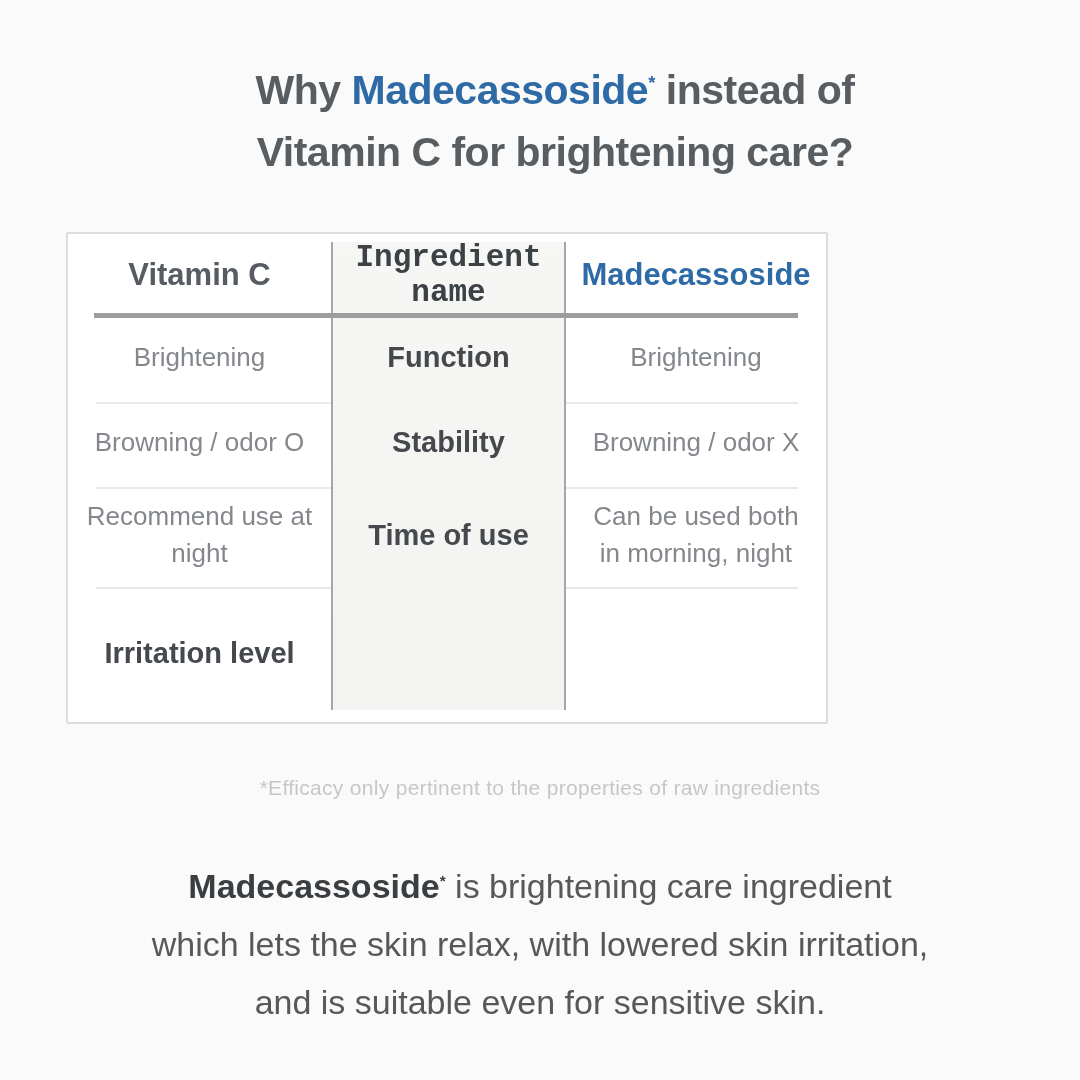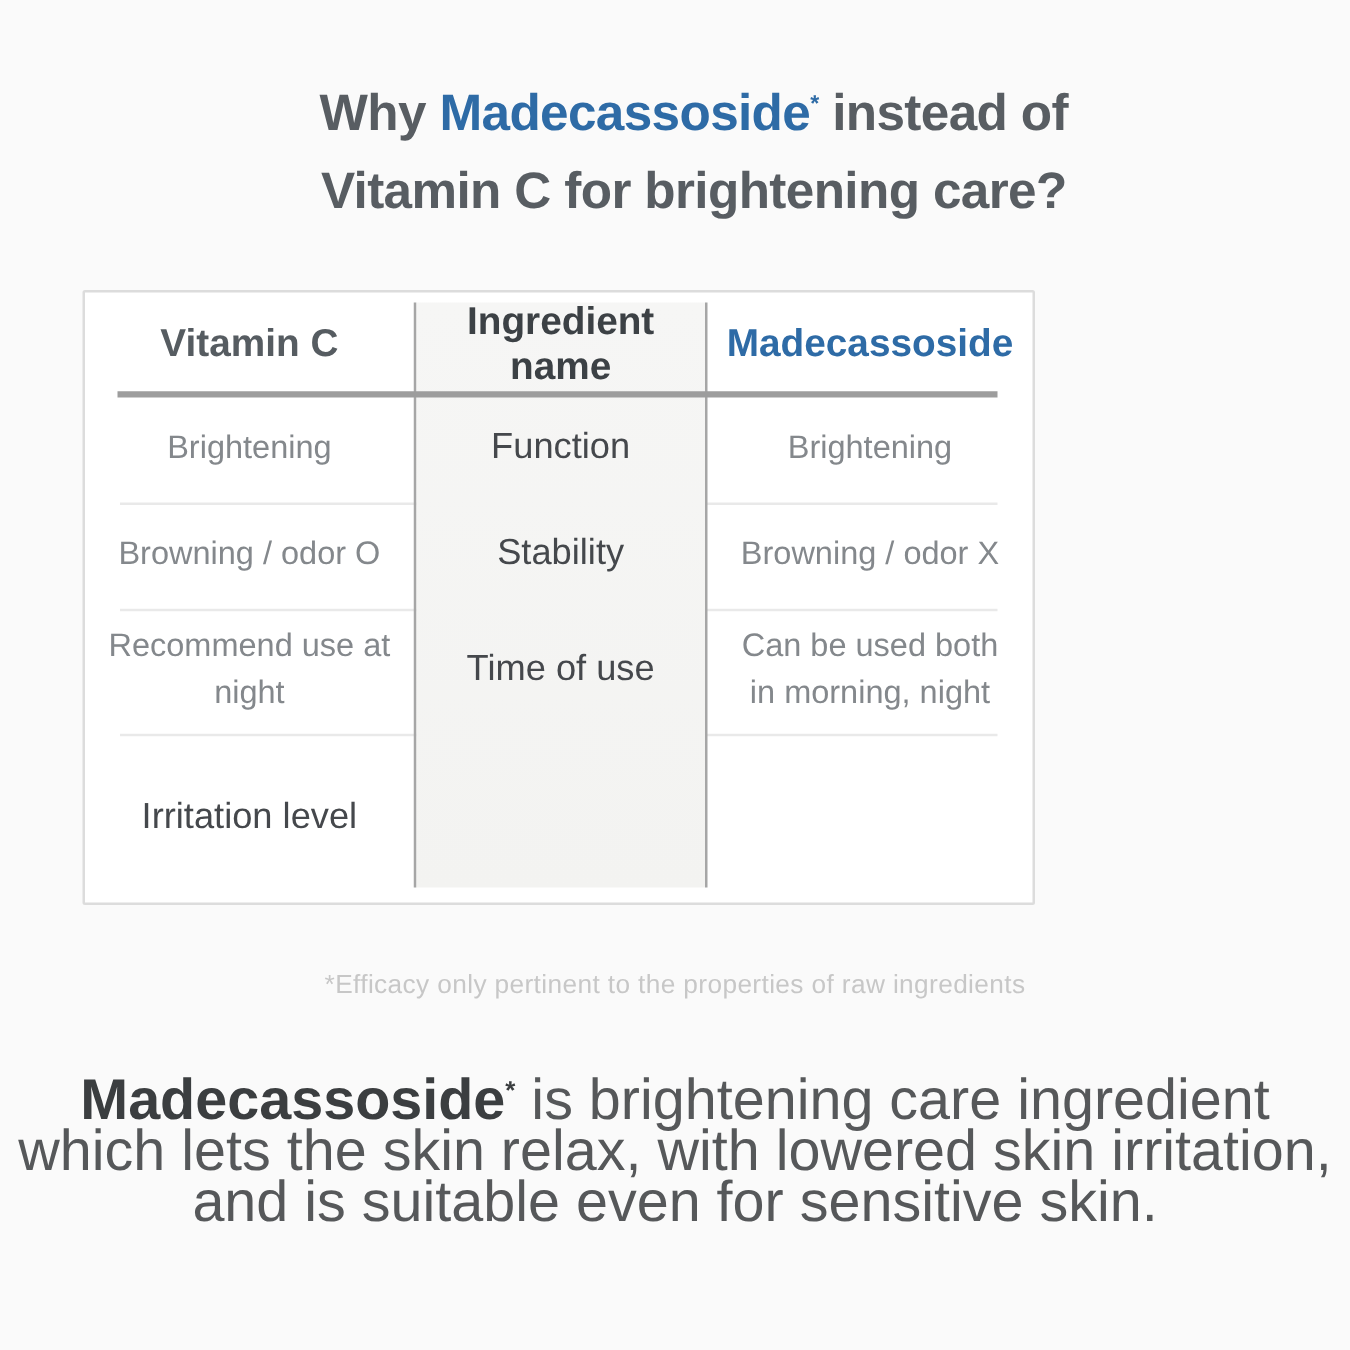--- a/index.html
+++ b/index.html
@@ -40,33 +40,33 @@
     background:#e9e9e9;z-index:0;
   }
   .sep-1{top:168px;} .sep-2{top:253px;} .sep-3{top:353px;}
   .cell{
     position:relative;z-index:2;
     display:flex;align-items:center;justify-content:center;
     text-align:center;white-space:pre-line;padding:0 12px;box-sizing:border-box;
   }
   .cell.head{font-size:31px;font-weight:700;}
   .head-left{color:#565c61;}
-  .head-mid{color:#3c4145;}
+  .head-mid{color:#3c4145;font-family:Liberation Mono, monospace;}
   .head-right{color:#2e6ba6;}
-  .cell.label{font-size:29px;font-weight:400;color:#45484c;}
+  .cell.label{font-size:29px;font-weight:700;color:#45484c;}
   .cell.val{font-size:26px;color:#84888c;line-height:37px;}
   
   .footnote{
     position:absolute;top:776px;left:0;width:100%;
     text-align:center;font-size:21px;color:#c7c7c7;letter-spacing:0.3px;
   }
   
   .summary{
     position:absolute;top:852px;left:0;width:100%;
-    text-align:center;font-size:46px;color:#56585a;line-height:41px;
+    text-align:center;font-size:34px;color:#56585a;line-height:58px;
   }
   .summary .bold{font-weight:700;color:#3b3e40;}
 </style>
 </head>
 <body>
 
 <div class="canvas">
 
   <div class="title">
     <span>Why </span><span class="hl">Madecassoside</span><sup class="hl">*</sup><span> instead of</span><br>

